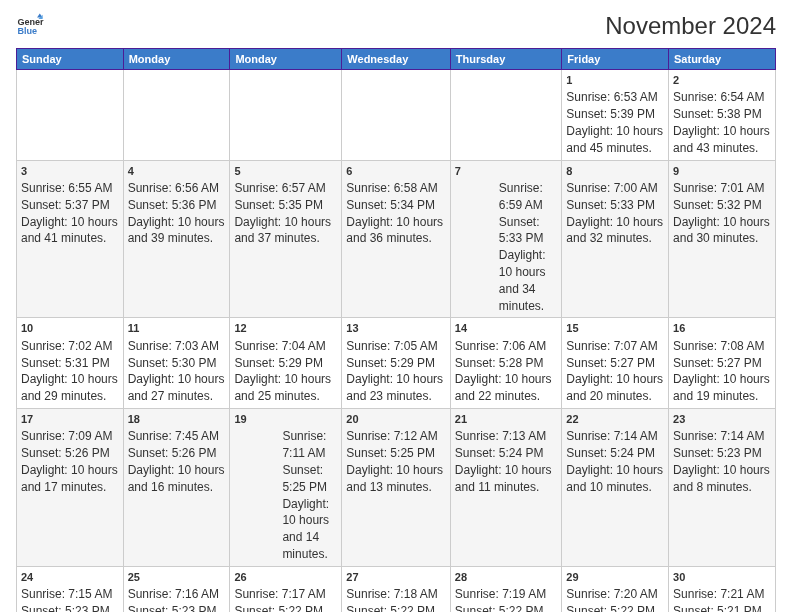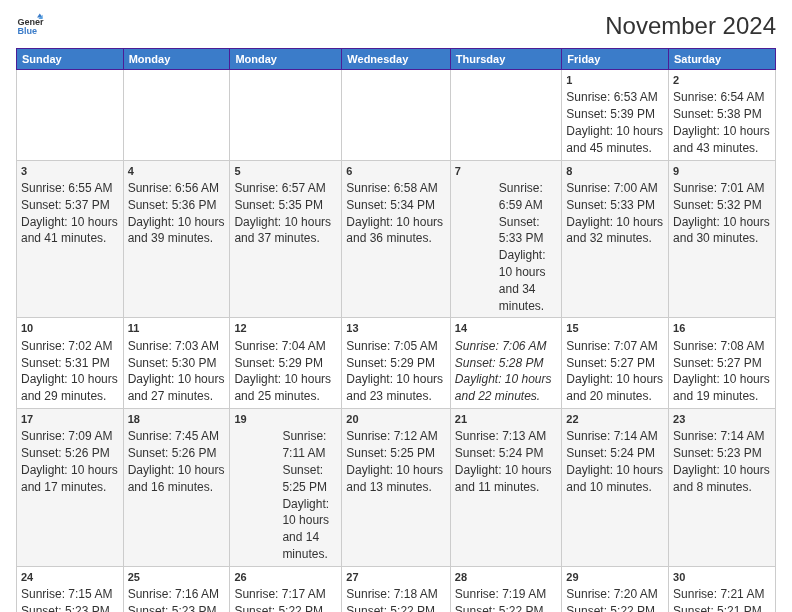--- a/index.html
+++ b/index.html
@@ -212,21 +212,21 @@
           </td>
           <td>
             <span class="day-num">13</span>
             <div class="day-info" style="white-space: pre-line;">Sunrise: 7:05 AM
 Sunset: 5:29 PM
 Daylight: 10 hours
 and 23 minutes.</div>
           </td>
           <td>
             <span class="day-num">14</span>
-            <div class="day-info" style="white-space: pre-line; font-style: italic;">Sunrise: 7:06 AM
+            <div class="day-info" style="white-space: pre-line;">Sunrise: 7:06 AM
 Sunset: 5:28 PM
 Daylight: 10 hours
 and 22 minutes.</div>
           </td>
           <td>
             <span class="day-num">15</span>
             <div class="day-info" style="white-space: pre-line;">Sunrise: 7:07 AM
 Sunset: 5:27 PM
 Daylight: 10 hours
 and 20 minutes.</div>

